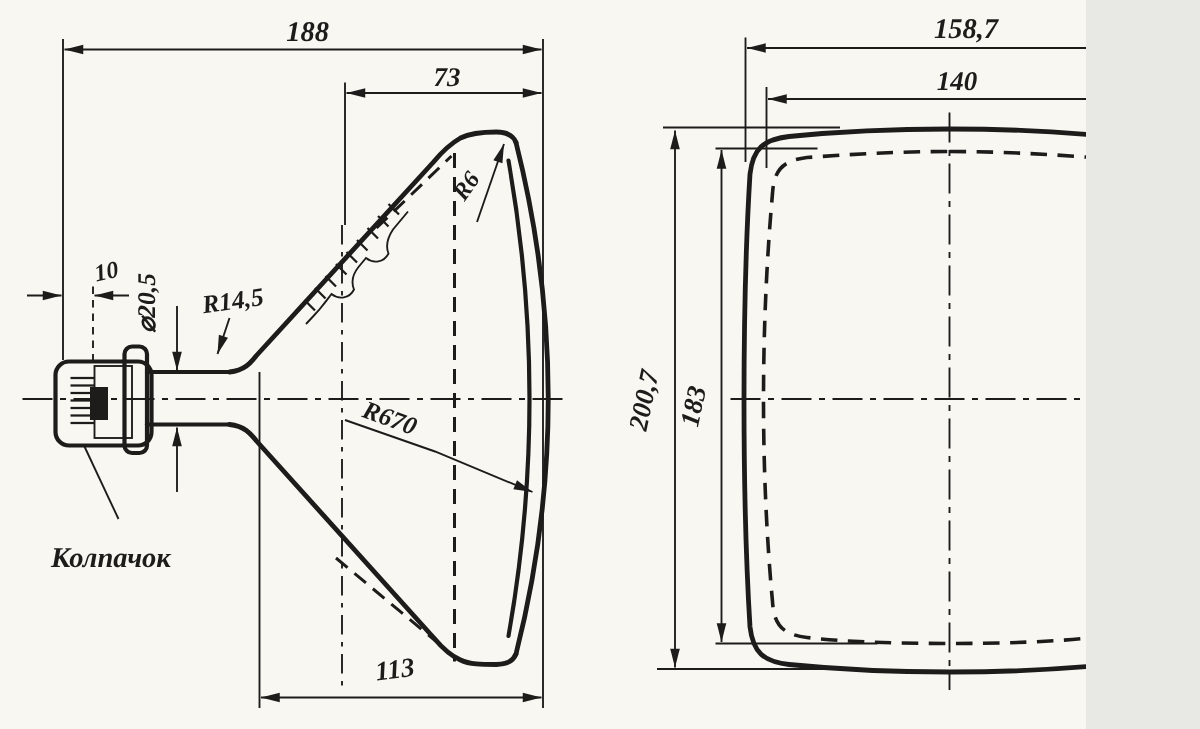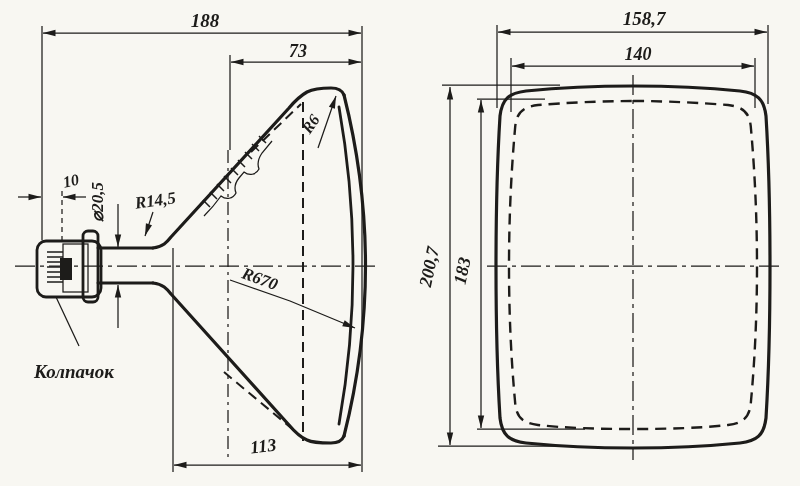--- a/index.html
+++ b/index.html
@@ -1,17 +1,17 @@
 <!DOCTYPE html>
 <html><head>
 <meta charset="utf-8">
 <style>
   html,body{margin:0;padding:0;background:#e8e8e4;}
   #stage{
-    position:relative;width:800px;height:486px;background:#f8f7f2;
+    position:relative;width:724px;height:486px;background:#f8f7f2;
     overflow:hidden;font-family:"Liberation Serif","DejaVu Serif",serif;
   }
   svg{position:absolute;left:0;top:0;}
   .outline{fill:none;stroke:#1d1c1a;stroke-width:2.8;stroke-linecap:round;stroke-linejoin:round;}
   .outline-heavy{fill:none;stroke:#1d1c1a;stroke-width:3.2;stroke-linecap:round;stroke-linejoin:round;}
   .thin{fill:none;stroke:#1d1c1a;stroke-width:1.25;}
   .hidden-line{fill:none;stroke:#1d1c1a;stroke-width:2;stroke-dasharray:10 6;}
   .center-line{fill:none;stroke:#1d1c1a;stroke-width:1.25;stroke-dasharray:20 5 4 5;}
   .hatch{fill:none;stroke:#1d1c1a;stroke-width:1.5;}
   .dim-text{

